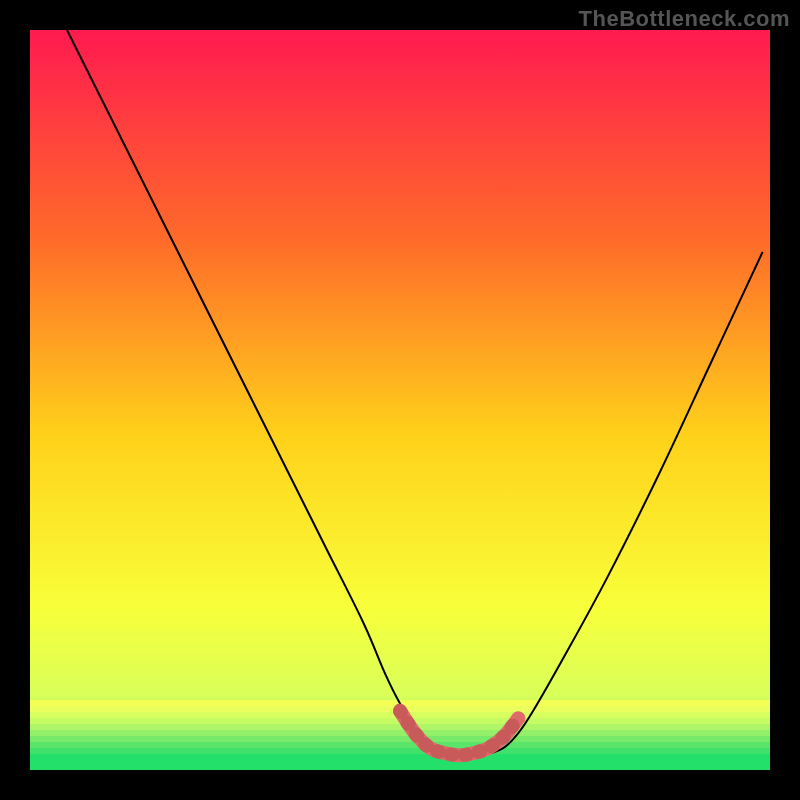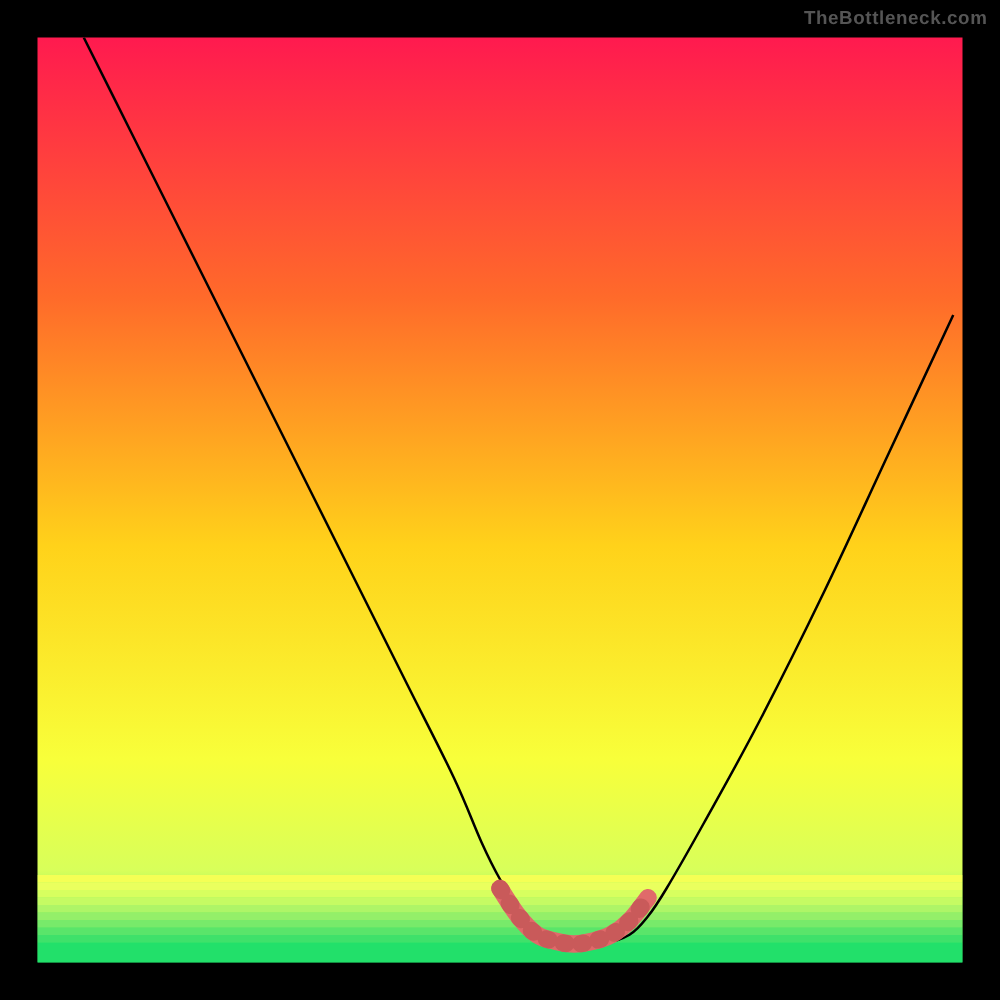--- a/index.html
+++ b/index.html
@@ -3,21 +3,21 @@
 <meta charset="utf-8">
 <style>
   * { margin: 0; padding: 0; box-sizing: border-box; }
   html, body { width: 800px; height: 800px; overflow: hidden; background: #000; font-family: Arial, Helvetica, sans-serif; }
   .stage { position: relative; width: 800px; height: 800px; }
   .watermark {
     position: absolute;
     top: 6px;
     right: 10px;
     color: #555;
-    font-size: 15px;
+    font-size: 22px;
     font-weight: 600;
     letter-spacing: 0.5px;
     z-index: 10;
     user-select: none;
   }
   .plot {
     position: absolute;
     inset: 0;
   }
   svg { display: block; }

